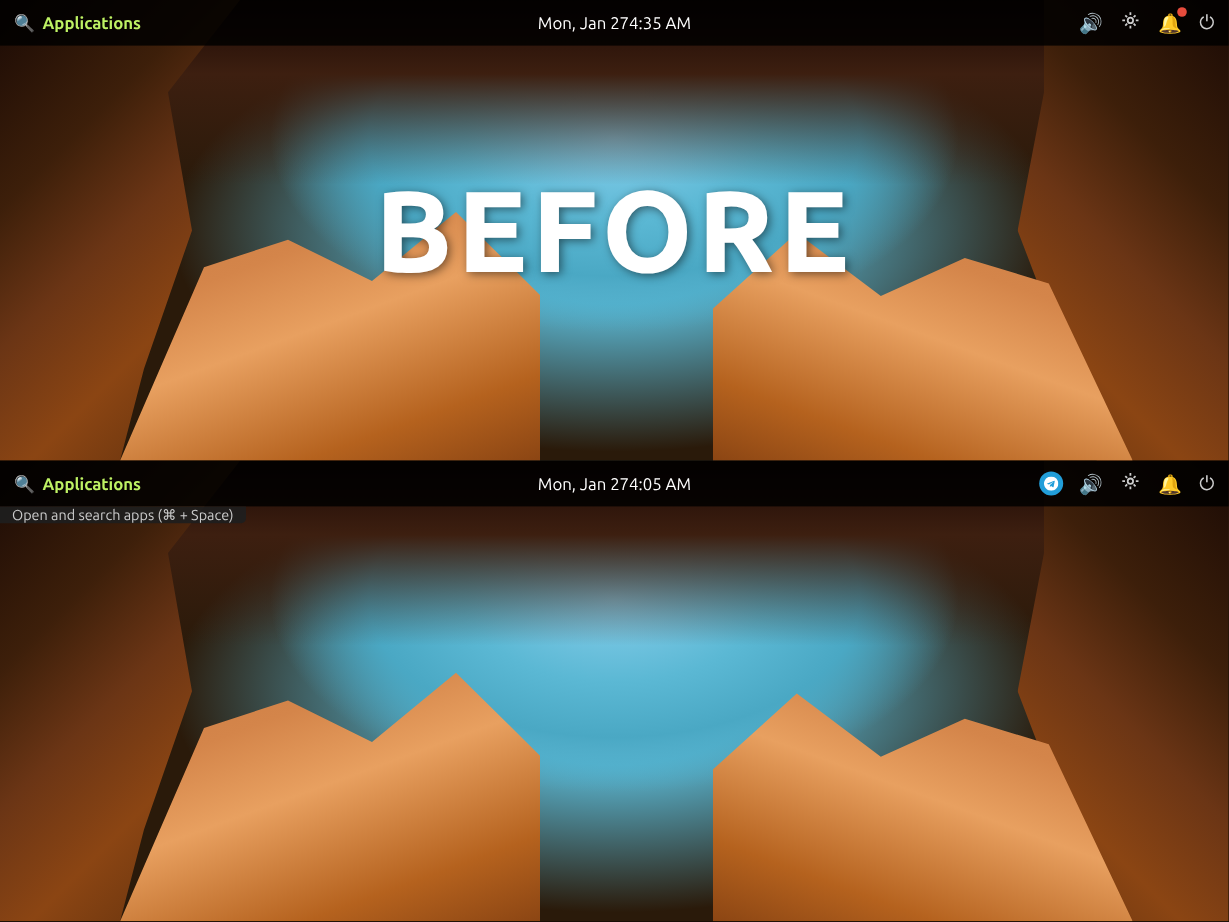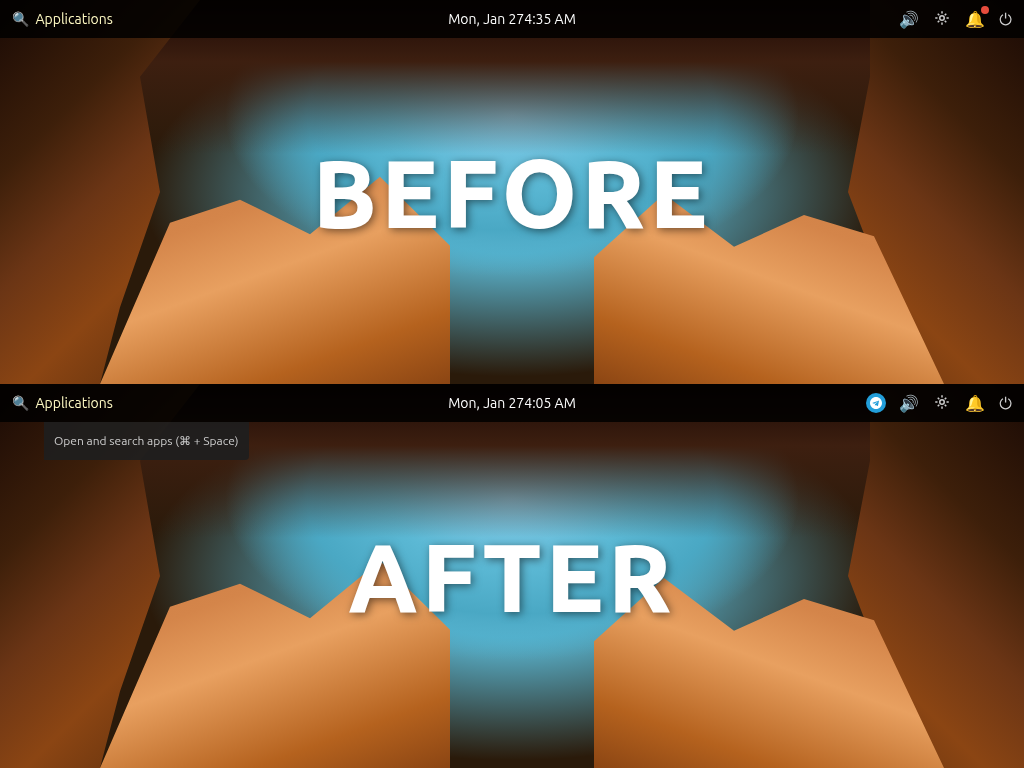--- a/index.html
+++ b/index.html
@@ -95,23 +95,23 @@
       gap: 6px;
       cursor: pointer;
     }
 
     .topbar-left .search-icon {
       color: #ccc;
       font-size: 14px;
     }
 
     .topbar-left .app-label {
-      color: #fef9c3;
+      color: #bef264;
       font-size: 14px;
-      font-weight: 400;
+      font-weight: 700;
     }
 
     .topbar-center {
       position: absolute;
       left: 50%;
       transform: translateX(-50%);
       color: #ffffff;
       font-size: 14px;
       font-weight: 400;
       display: flex;
@@ -157,27 +157,26 @@
       white-space: nowrap;
       letter-spacing: 4px;
     }
 
     
     .tooltip-bar {
       position: absolute;
       top: 38px;
       left: 0;
       width: auto;
-      padding: 12px 10px;
+      padding: 0 10px;
       background: rgba(30, 30, 30, 0.92);
       color: #cccccc;
       font-size: 12px;
       z-index: 10;
       border-radius: 0 0 4px 0;
-      margin-left: 44px;
     }
 
     
     .telegram-icon {
       width: 20px;
       height: 20px;
       border-radius: 50%;
       background: #229ED9;
       display: flex;
       align-items: center;
@@ -265,14 +264,13 @@
           <path d="M6.3 6.3l2.1 2.1M15.6 15.6l2.1 2.1M6.3 17.7l2.1-2.1M15.6 8.4l2.1-2.1"></path>
         </svg>
       </span>
       <span class="icon">🔔</span>
       <span class="icon">⏻</span>
     </div>
   </div>
 
   <div class="tooltip-bar">Open and search apps (⌘ + Space)</div>
 
-  <div class="overlay-text">AFTER</div>
 </div>
 
 </body></html>

